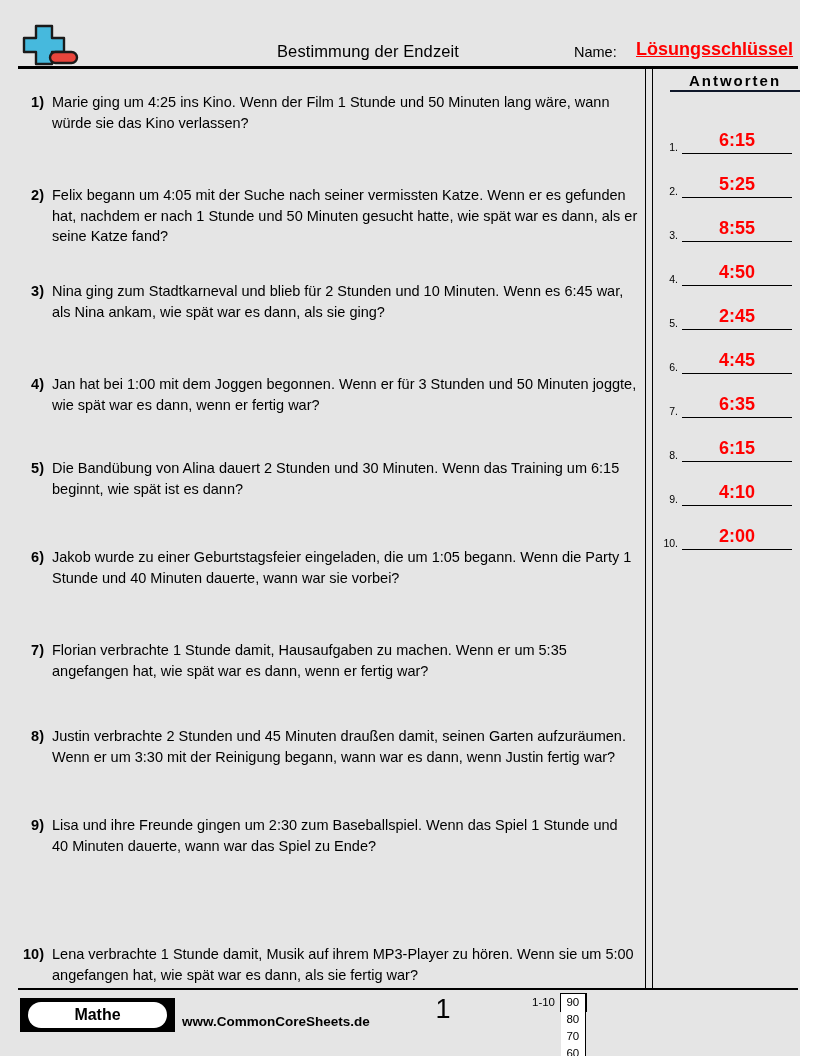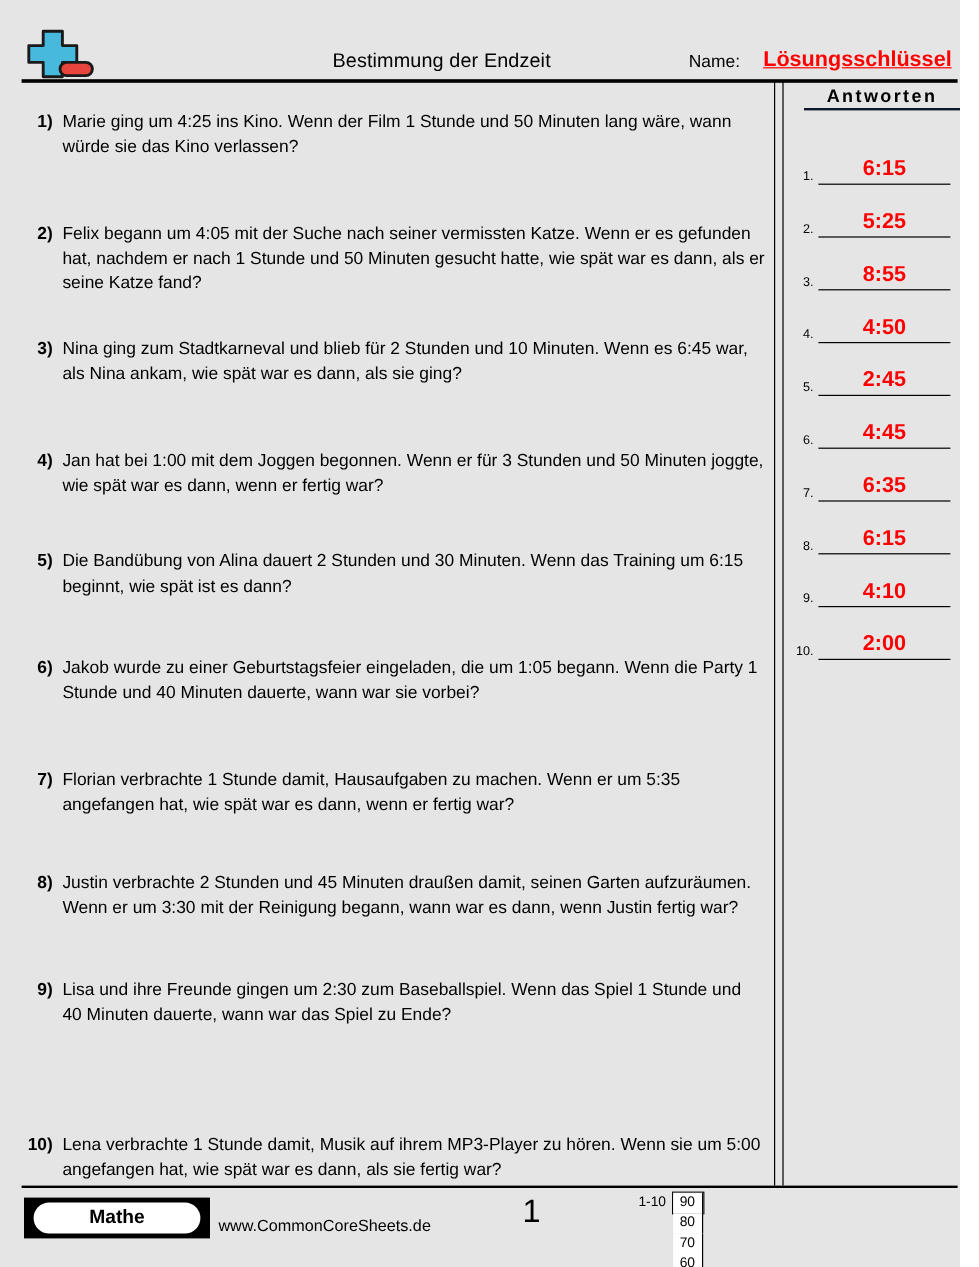--- a/index.html
+++ b/index.html
@@ -211,21 +211,21 @@
     justify-content: center;
     font-size: 16px;
     font-weight: bold;
     color: #000;
   }
   .site-url {
     position: absolute;
     left: 182px;
     top: 1014px;
     font-size: 13.5px;
-    font-weight: normal;
+    font-weight: bold;
     color: #000;
   }
   .page-number {
     position: absolute;
     left: 408px;
     top: 994px;
     width: 70px;
     text-align: center;
     font-size: 27px;
     color: #000;

